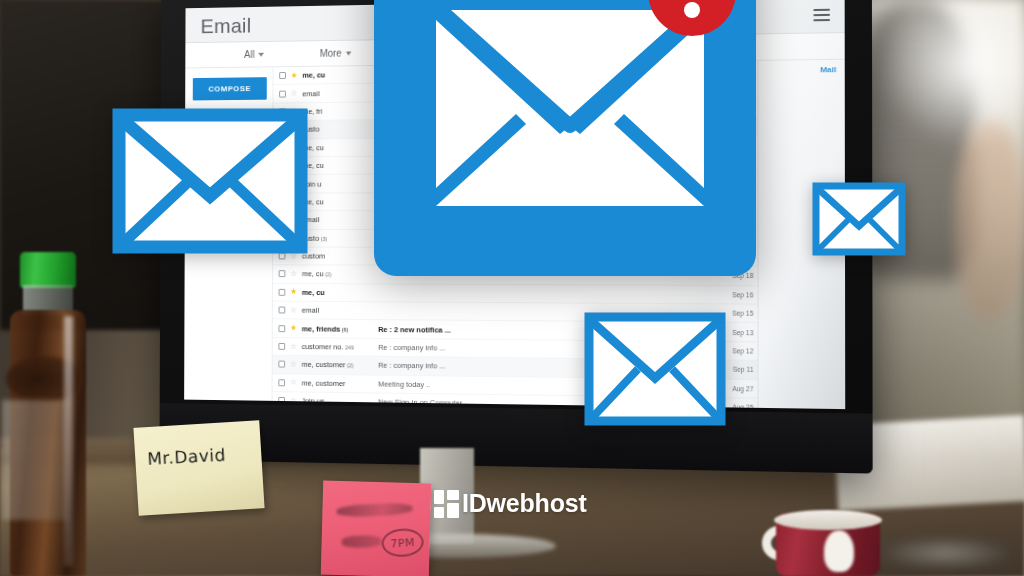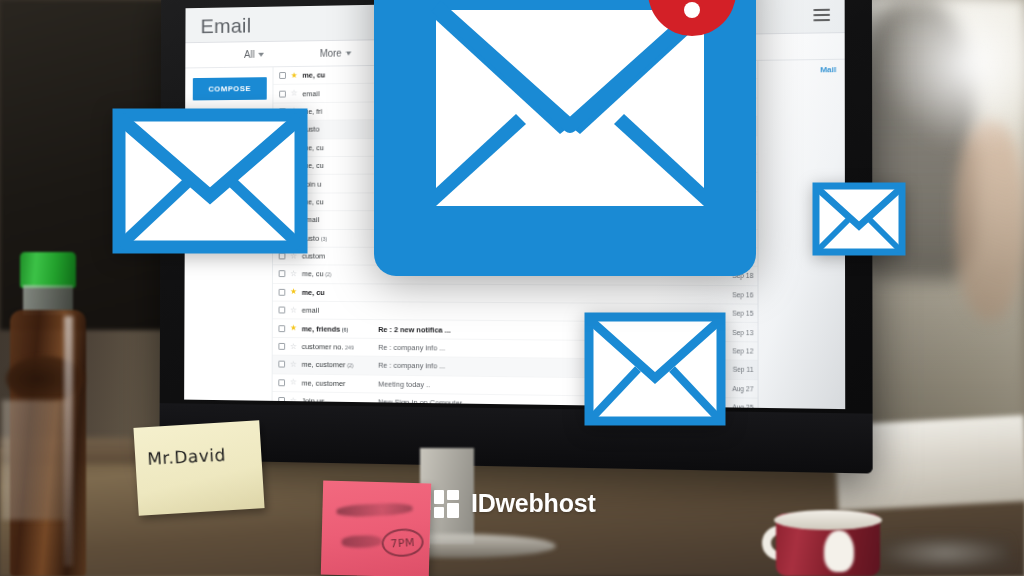--- a/index.html
+++ b/index.html
@@ -285,21 +285,21 @@
   .env-left  { left:112px; top:108px; width:196px; height:146px;
     filter:drop-shadow(0 4px 10px rgba(0,0,0,0.28)); }
   .env-right { left:812px; top:182px; width:94px; height:74px;
     filter:drop-shadow(0 3px 8px rgba(0,0,0,0.28)); }
   .env-bottom{ left:584px; top:312px; width:142px; height:114px;
     filter:drop-shadow(0 4px 10px rgba(0,0,0,0.28)); }
 
   
   .logo {
     position:absolute; left:434px; top:489px;
-    display:flex; align-items:center; gap:9px; z-index:25;
+    display:flex; align-items:center; z-index:25;
   }
   .logo-mark { position:relative; width:28px; height:28px; }
   .lm-a { position:absolute; left:0; top:0; width:10px; height:14px; background:#fff; border-radius:1px; }
   .lm-b { position:absolute; left:13px; top:0; width:12px; height:10px; background:#fff; border-radius:1px; }
   .lm-c { position:absolute; left:0; top:17px; width:10px; height:11px; background:#fff; border-radius:1px; }
   .lm-d { position:absolute; left:13px; top:13px; width:12px; height:15px; background:#fff; border-radius:1px; }
   .logo-text {
     font-size:25px; font-weight:700; color:#ffffff; letter-spacing:-0.2px;
     text-shadow:0 1px 3px rgba(0,0,0,0.25);
   }

